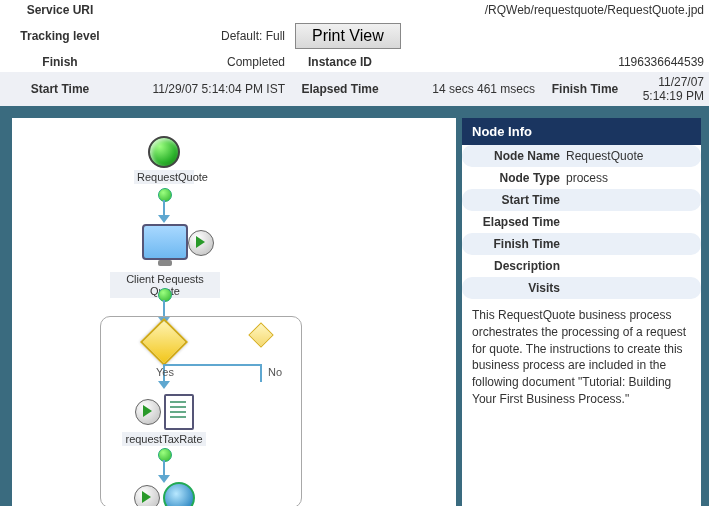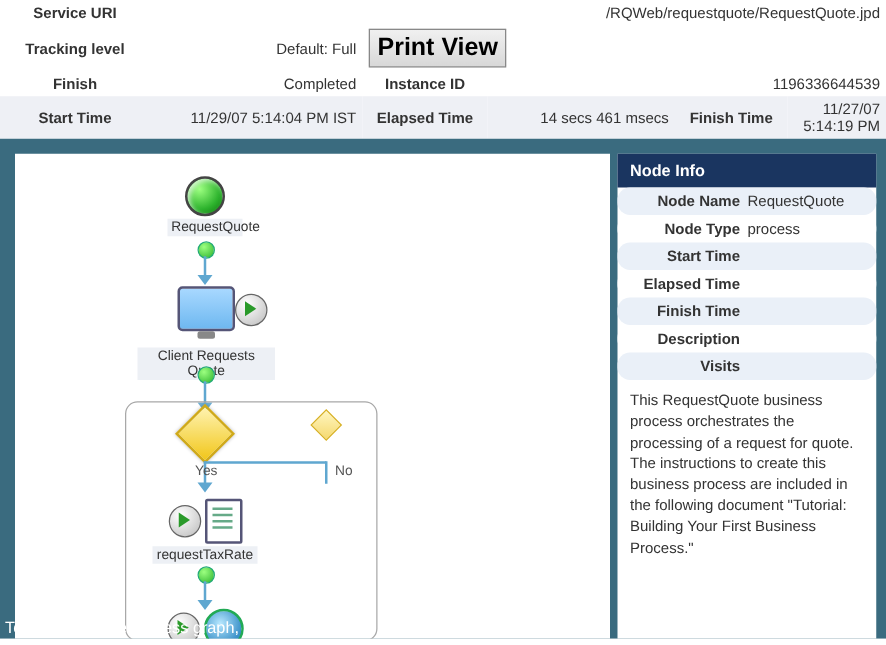--- a/index.html
+++ b/index.html
@@ -28,24 +28,23 @@
   .value-cell {
     text-align: right;
     color: #333;
   }
   .row-shaded {
     background: #eef0f5;
   }
   .print-btn {
     background: linear-gradient(#f0f0f0, #d8d8d8);
     border: 1px solid #888;
-    padding: 3px 6px;
-    font-size: 20px;
+    padding: 3px 16px;
+    font-size: 16px;
     cursor: pointer;
-    font-weight: bold;
   }
   .main-area {
     display: flex;
     background: #3a6b7f;
     padding: 12px 8px 0 12px;
     height: 400px;
     box-sizing: border-box;
     position: relative;
   }
   .graph-panel {
@@ -157,21 +156,21 @@
     box-shadow: 0 5px #6a8, 0 10px #6a8, 0 15px #6a8;
   }
   .globe-icon {
     width:28px; height:28px; border-radius:50%;
     background: radial-gradient(circle at 40% 35%, #b8e8ff, #3a90c8 70%);
     border:2px solid #2a5;
     display:inline-block;
     position:relative;
   }
   .info-panel {
-    width: 207px;
+    width: 239px;
     background: #fff;
     display:flex;
     flex-direction:column;
   }
   .info-header {
     background: #1a3560;
     color:#fff;
     font-weight:bold;
     padding: 6px 10px;
     font-size:13px;
@@ -344,14 +343,13 @@
         <div class="info-value"></div>
       </div>
       <div class="info-row">
         <div class="info-label">Visits</div>
         <div class="info-value"></div>
       </div>
     </div>
     <div class="info-desc">This RequestQuote business process orchestrates the processing of a request for quote. The instructions to create this business process are included in the following document "Tutorial: Building Your First Business Process."</div>
   </div>
 
-  <div class="hint-bar">To pan within the process graph, alt+click and drag. To zoom in, ctrl+click; to</div>
 </div>
 
 </body></html>

